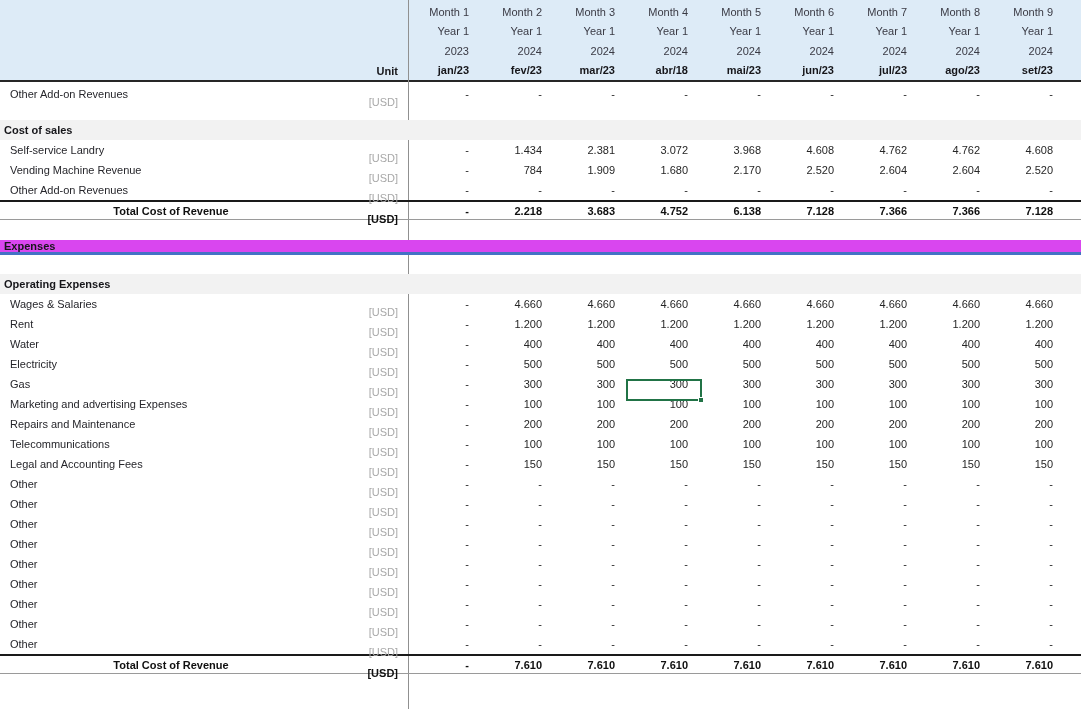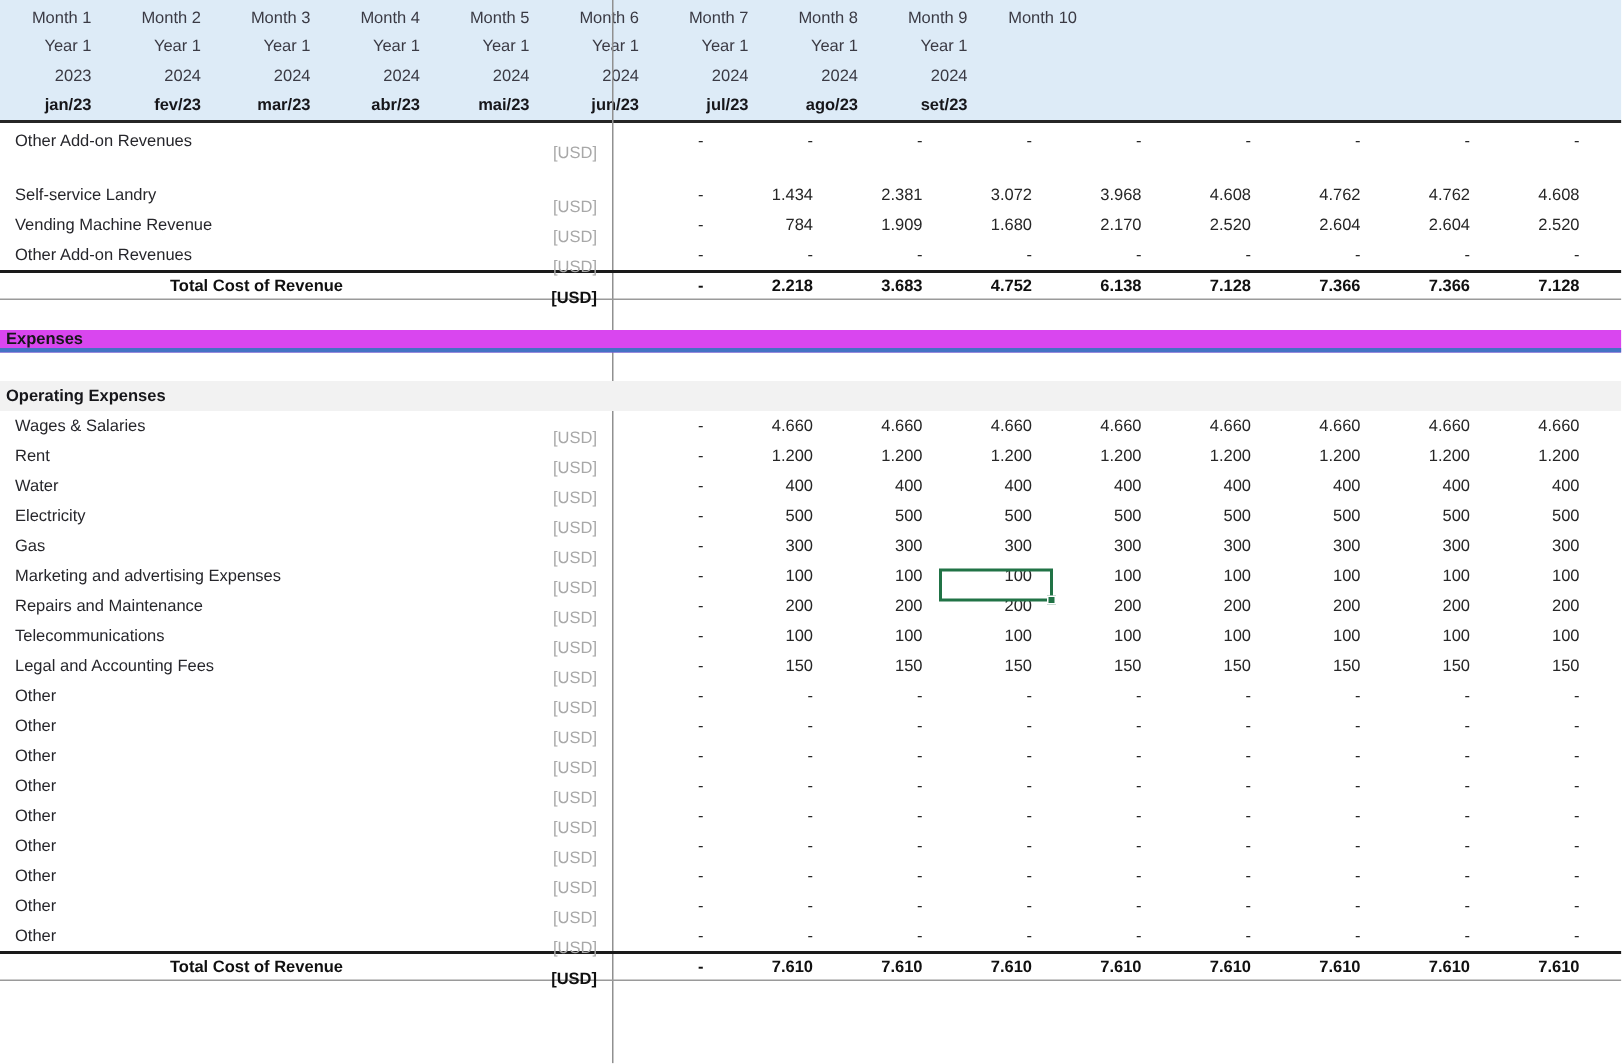--- a/index.html
+++ b/index.html
@@ -117,20 +117,23 @@
     border: 1px solid #ffffff;
     pointer-events: auto;
   }
 </style>
 </head>
 <body>
 
 <div class="sheet">
 
   <div class="header">
+    <div class="header-left">
+      <span class="unit-head">Unit</span>
+    </div>
     <div class="header-cols" id="header-cols">
         <div class="hcol">
           <div class="month">Month 1</div>
           <div class="year">Year 1</div>
           <div class="ynum">2023</div>
           <div class="period">jan/23</div>
         </div>
         <div class="hcol">
           <div class="month">Month 2</div>
           <div class="year">Year 1</div>
@@ -140,21 +143,21 @@
         <div class="hcol">
           <div class="month">Month 3</div>
           <div class="year">Year 1</div>
           <div class="ynum">2024</div>
           <div class="period">mar/23</div>
         </div>
         <div class="hcol">
           <div class="month">Month 4</div>
           <div class="year">Year 1</div>
           <div class="ynum">2024</div>
-          <div class="period">abr/23</div>
+          <div class="period">abr/18</div>
         </div>
         <div class="hcol">
           <div class="month">Month 5</div>
           <div class="year">Year 1</div>
           <div class="ynum">2024</div>
           <div class="period">mai/23</div>
         </div>
         <div class="hcol">
           <div class="month">Month 6</div>
           <div class="year">Year 1</div>
@@ -198,20 +201,23 @@
         <div class="cell">-</div>
         <div class="cell">-</div>
         <div class="cell">-</div>
         <div class="cell">-</div>
         <div class="cell">-</div>
         <div class="cell">-</div>
         <div class="cell">-</div>
         <div class="cell">-</div>
       </div>
       <div class="row blank" style="height: 16px;"></div>
+      <div class="row section">
+        <div class="label">Cost of sales</div>
+      </div>
       <div class="row item">
         <div class="label">Self-service Landry</div>
         <div class="unit">[USD]</div>
         <div class="cell">-</div>
         <div class="cell">1.434</div>
         <div class="cell">2.381</div>
         <div class="cell">3.072</div>
         <div class="cell">3.968</div>
         <div class="cell">4.608</div>
         <div class="cell">4.762</div>

